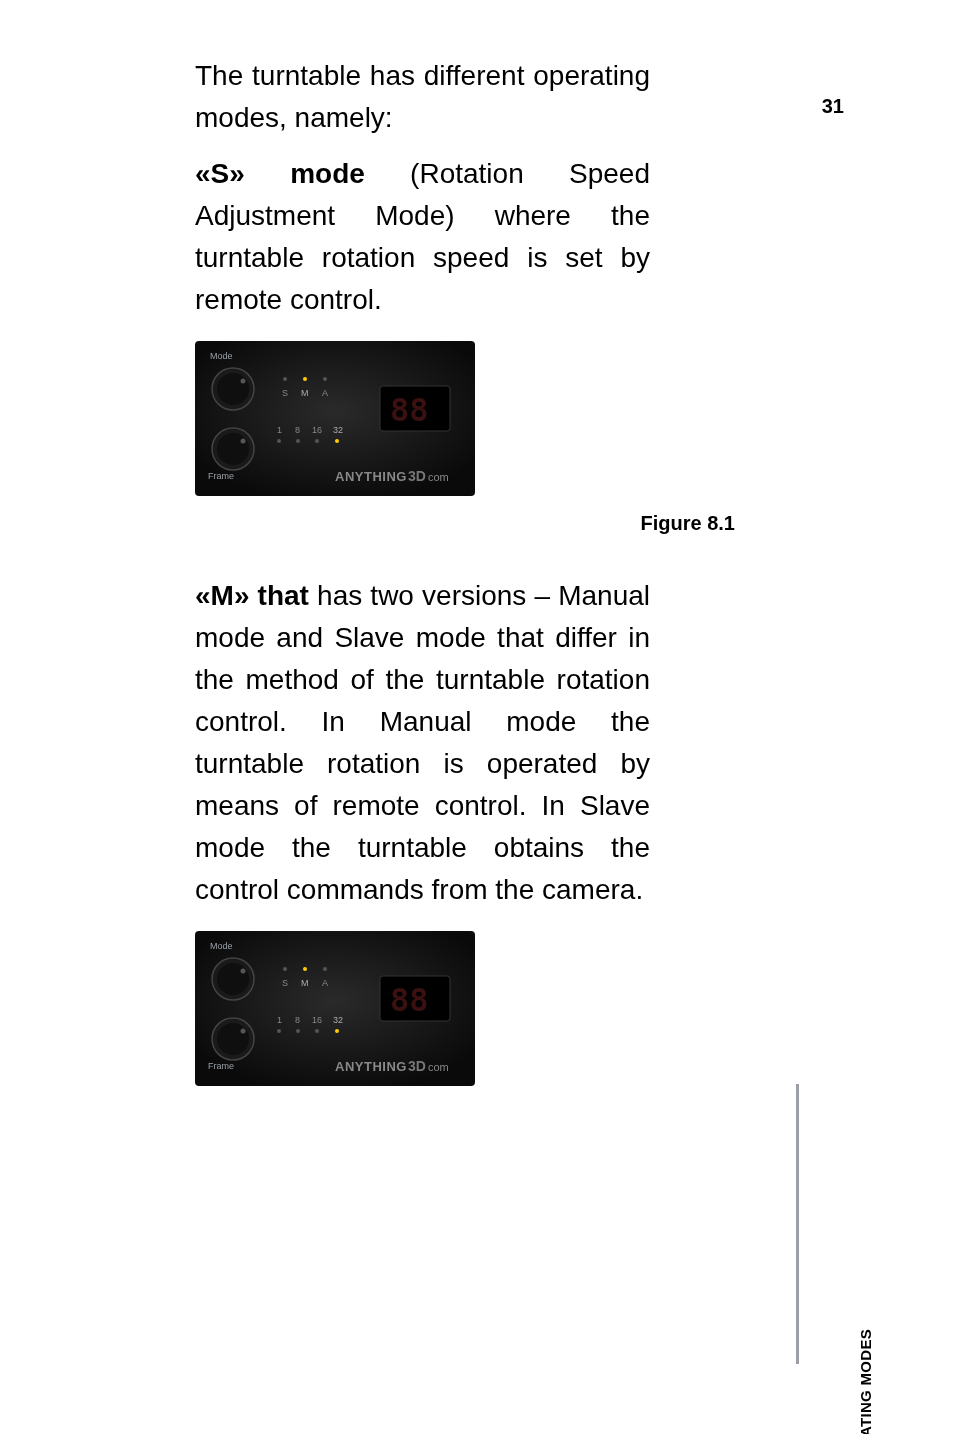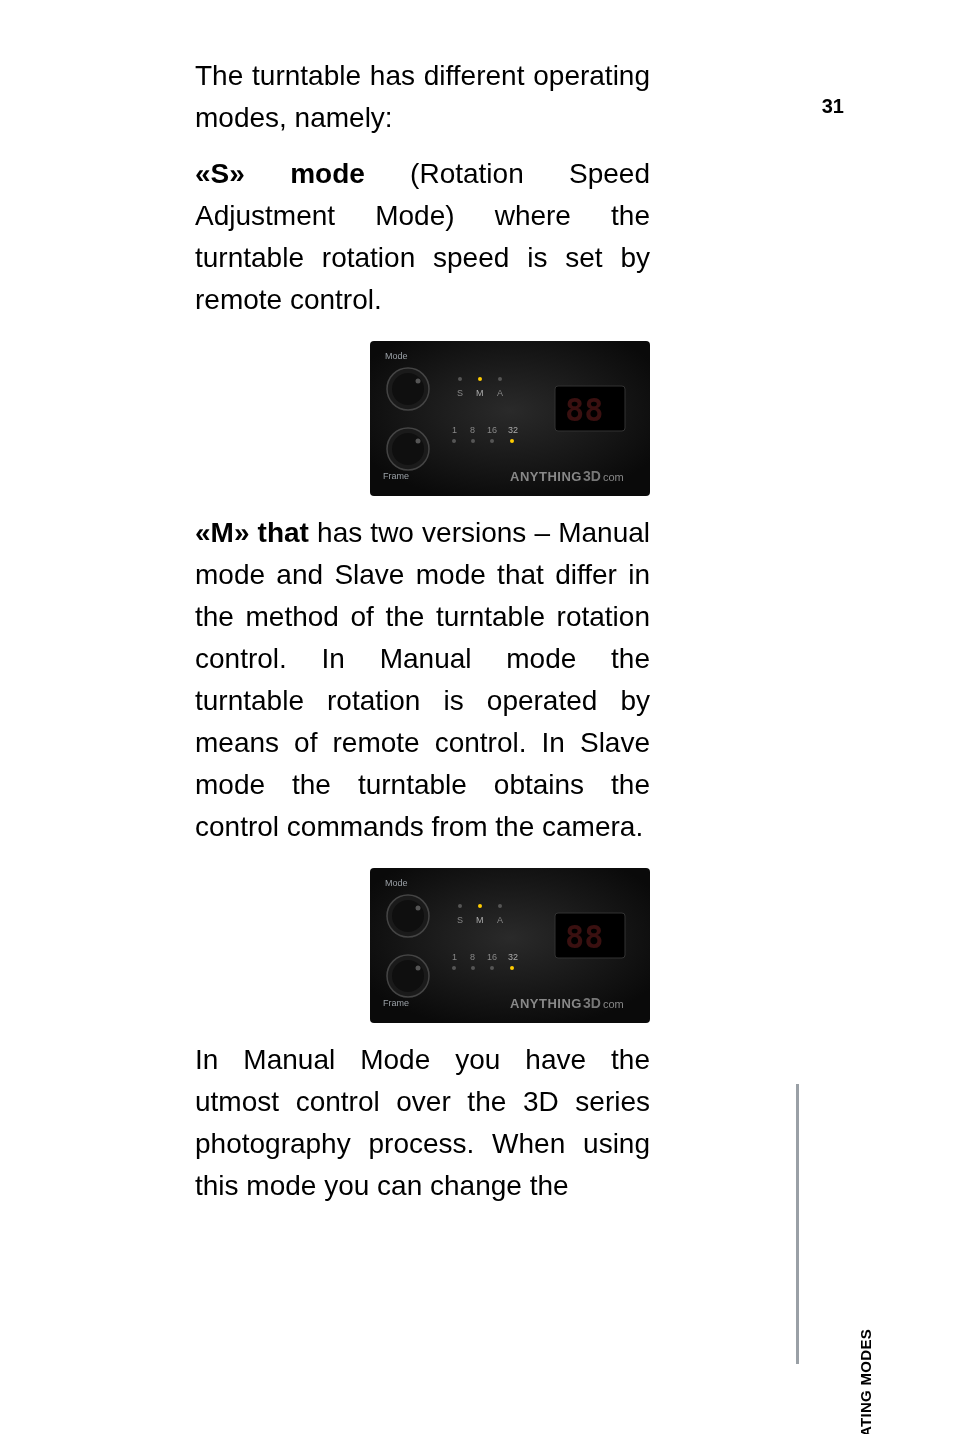--- a/index.html
+++ b/index.html
@@ -38,21 +38,21 @@
       font-size: 28px;
       line-height: 1.5;
       margin-bottom: 14px;
       text-align: justify;
     }
     .bold {
       font-weight: bold;
     }
     .figure-wrap {
       width: 100%;
-      text-align: right;
+      text-align: left;
       margin: 20px 0 12px 0;
     }
     .figure-caption {
       font-weight: bold;
       font-size: 20px;
       text-align: right;
       width: 540px;
       margin-bottom: 40px;
       margin-top: 8px;
     }
@@ -138,20 +138,21 @@
       <circle cx="142" cy="100" r="2" fill="#ffcc00"></circle>
 
       <rect x="185" y="45" width="70" height="45" rx="3" fill="#000" stroke="#333"></rect>
       <text x="195" y="80" fill="#3a1010" font-size="32" font-family="monospace" font-weight="bold">88</text>
 
       <text x="140" y="140" fill="#888" font-size="13" font-family="Arial" font-weight="bold" letter-spacing="0.5">ANYTHING</text>
       <text x="213" y="140" fill="#777" font-size="14" font-family="Arial" font-weight="bold">3D</text>
       <text x="233" y="140" fill="#888" font-size="11" font-family="Arial">com</text>
     </svg>
   </div>
+  <div class="figure-caption">Figure 8.1</div>
 
   <p class="para">
     <span class="bold">«M» that</span><span> has two versions  –   Manual mode and Slave mode that differ in the method of the turntable rotation control. In Manual mode the turntable rotation is operated by means of remote control. In Slave mode the turntable obtains the control commands from the camera.</span>
   </p>
 
   <div class="figure-wrap">
     <svg class="device-svg" viewBox="0 0 280 155">
       <defs>
         <radialGradient id="spot2" cx="50%" cy="45%" r="60%">
           <stop offset="0%" stop-color="#2a2a2a"></stop>
@@ -182,19 +183,18 @@
       <circle cx="122" cy="100" r="2" fill="#555"></circle>
       <circle cx="142" cy="100" r="2" fill="#ffcc00"></circle>
       <rect x="185" y="45" width="70" height="45" rx="3" fill="#000" stroke="#333"></rect>
       <text x="195" y="80" fill="#3a1010" font-size="32" font-family="monospace" font-weight="bold">88</text>
       <text x="140" y="140" fill="#888" font-size="13" font-family="Arial" font-weight="bold" letter-spacing="0.5">ANYTHING</text>
       <text x="213" y="140" fill="#777" font-size="14" font-family="Arial" font-weight="bold">3D</text>
       <text x="233" y="140" fill="#888" font-size="11" font-family="Arial">com</text>
     </svg>
   </div>
 
-  <p class="para">In Manual Mode you have the utmost control over the 3D series photography process. When using this mode you can change the</p>
 </div>
 
 <div class="side-tab"></div>
 <div class="side-tab-text">
   <span class="small-caps">PERATING MODES</span>
 </div>
 
 </body></html>

